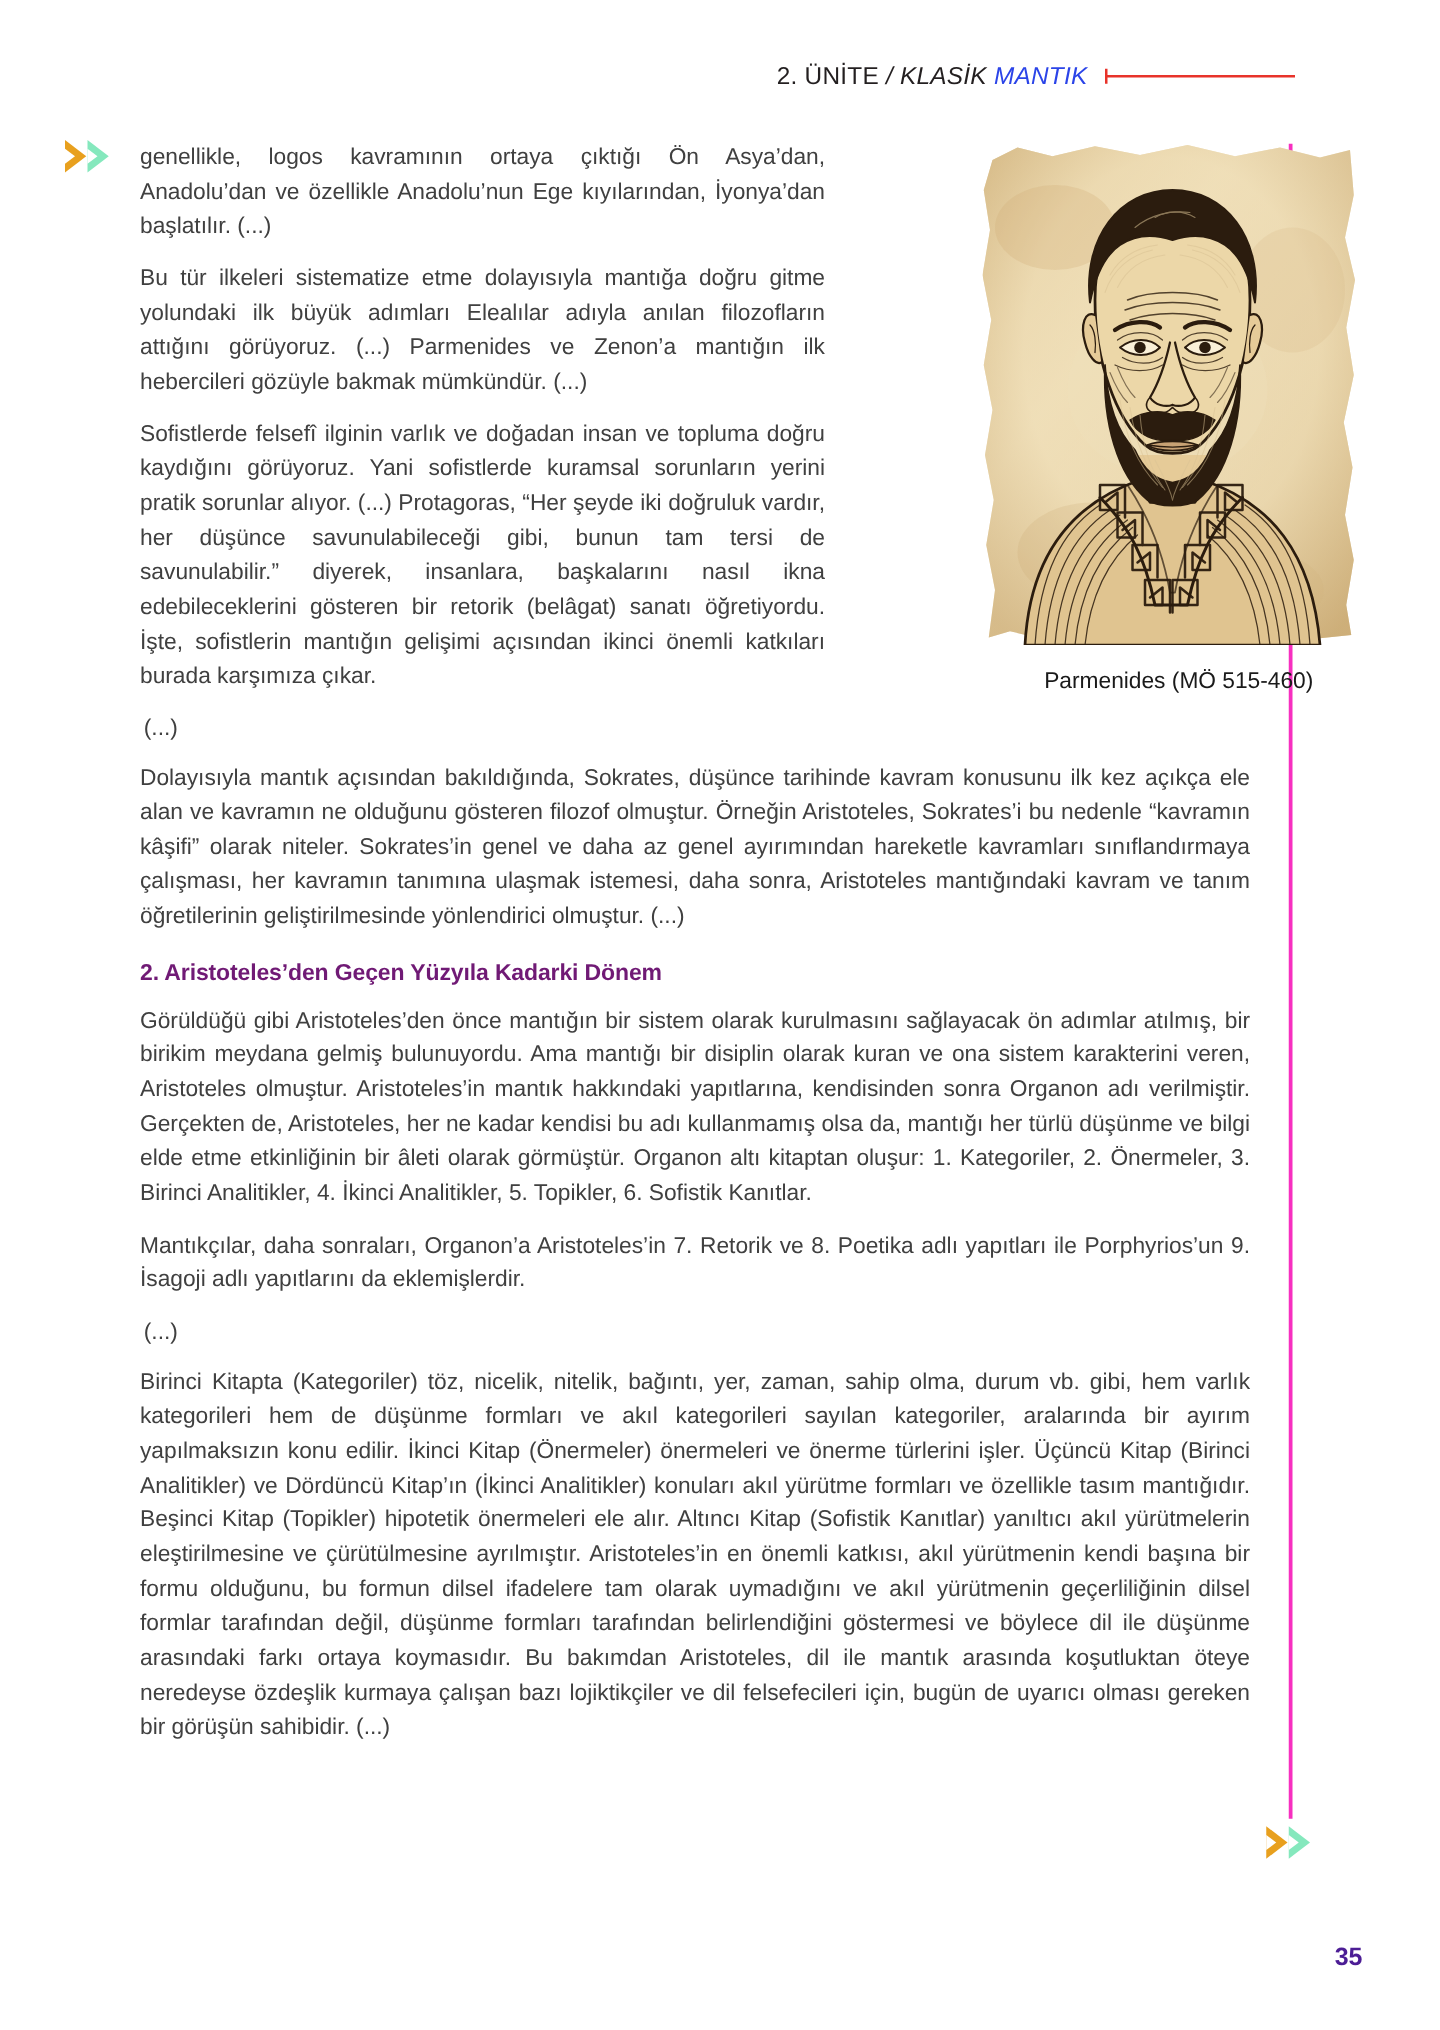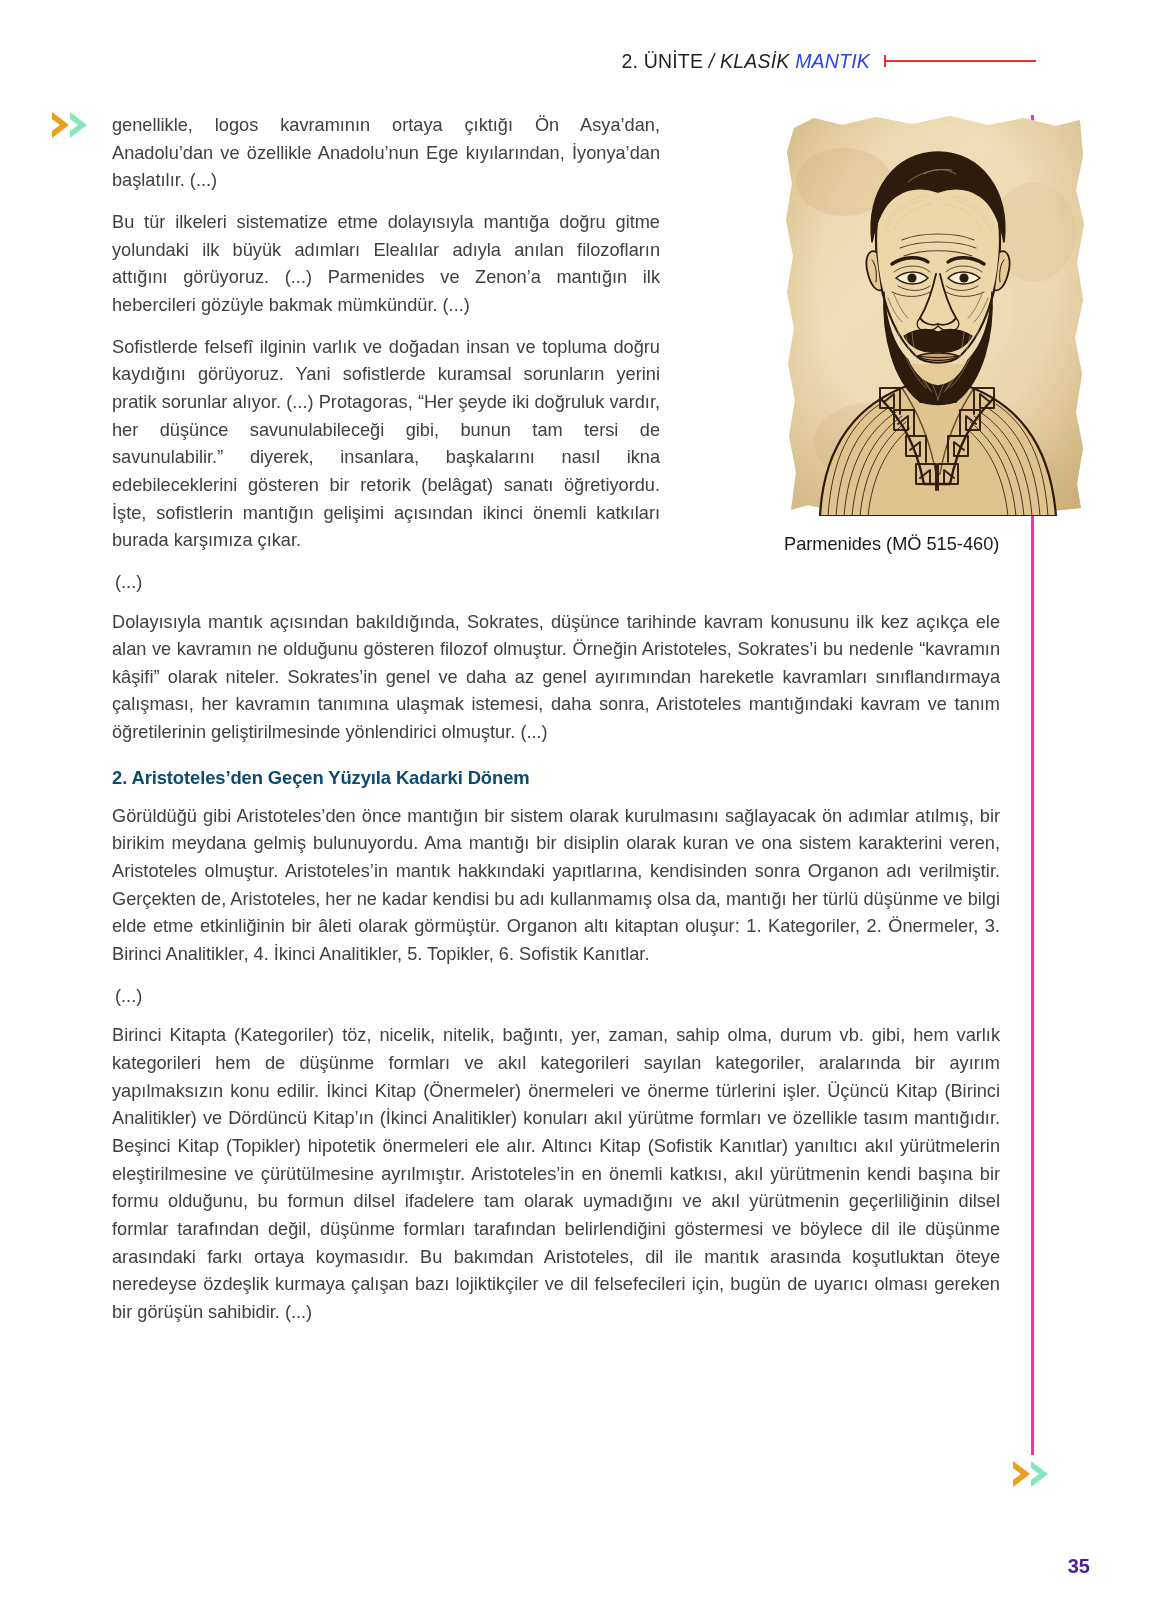--- a/index.html
+++ b/index.html
@@ -163,31 +163,31 @@
     top: 0;
     width: 318px;
   }
   .figure-img {
     width: 306px;
     height: 404px;
     display: block;
   }
   .figure-caption {
     margin-top: 14px;
-    text-align: left;
+    text-align: center;
     font-size: 18.2px;
     line-height: 1.62;
     color: #1a1a1a;
   }
 
   .heading {
     font-size: 18.4px;
     font-weight: bold;
     margin: 20px 0 14px 0;
-    color: #0c4a6e;
+    color: #701a75;
     letter-spacing: -0.1px;
   }
 
   .ellipsis-line {
     margin: 0 0 12px 0;
     font-size: 18.2px;
     line-height: 1.52;
     padding-left: 3px;
   }
 
@@ -397,17 +397,18 @@
     <p>Bu tür ilkeleri sistematize etme dolayısıyla mantığa doğru gitme yolundaki ilk büyük adımları Elealılar adıyla anılan filozofların attığını görüyoruz. (...) Parmenides ve Zenon’a mantığın ilk hebercileri gözüyle bakmak mümkündür. (...)</p>
     <p>Sofistlerde felsefî ilginin varlık ve doğadan insan ve topluma doğru kaydığını görüyoruz. Yani sofistlerde kuramsal sorunların yerini pratik sorunlar alıyor. (...) Protagoras, “Her şeyde iki doğruluk vardır, her düşünce savunulabileceği gibi, bunun tam tersi de savunulabilir.” diyerek, insanlara, başkalarını nasıl ikna edebileceklerini gösteren bir retorik (belâgat) sanatı öğretiyordu. İşte, sofistlerin mantığın gelişimi açısından ikinci önemli katkıları burada karşımıza çıkar.</p>
     <p class="ellipsis-line nojust">(...)</p>
   </div>
 
   <p>Dolayısıyla mantık açısından bakıldığında, Sokrates, düşünce tarihinde kavram konusunu ilk kez açıkça ele alan ve kavramın ne olduğunu gösteren filozof olmuştur. Örneğin Aristoteles, Sokrates’i bu nedenle “kavramın kâşifi” olarak niteler. Sokrates’in genel ve daha az genel ayırımından hareketle kavramları sınıflandırmaya çalışması, her kavramın tanımına ulaşmak istemesi, daha sonra, Aristoteles mantığındaki kavram ve tanım öğretilerinin geliştirilmesinde yönlendirici olmuştur. (...)</p>
 
   <div class="heading">2. Aristoteles’den Geçen Yüzyıla Kadarki Dönem</div>
 
   <p>Görüldüğü gibi Aristoteles’den önce mantığın bir sistem olarak kurulmasını sağlayacak ön adımlar atılmış, bir birikim meydana gelmiş bulunuyordu. Ama mantığı bir disiplin olarak kuran ve ona sistem karakterini veren, Aristoteles olmuştur. Aristoteles’in mantık hakkındaki yapıtlarına, kendisinden sonra Organon adı verilmiştir. Gerçekten de, Aristoteles, her ne kadar kendisi bu adı kullanmamış olsa da, mantığı her türlü düşünme ve bilgi elde etme etkinliğinin bir âleti olarak görmüştür. Organon altı kitaptan oluşur: 1. Kategoriler, 2. Önermeler, 3. Birinci Analitikler, 4. İkinci Analitikler, 5. Topikler, 6. Sofistik Kanıtlar.</p>
+  <p>Mantıkçılar, daha sonraları, Organon’a Aristoteles’in 7. Retorik ve 8. Poetika adlı yapıtları ile Porphyrios’un 9. İsagoji adlı yapıtlarını da eklemişlerdir.</p>
   <p class="ellipsis-line nojust">(...)</p>
   <p>Birinci Kitapta (Kategoriler) töz, nicelik, nitelik, bağıntı, yer, zaman, sahip olma, durum vb. gibi, hem varlık kategorileri hem de düşünme formları ve akıl kategorileri sayılan kategoriler, aralarında bir ayırım yapılmaksızın konu edilir. İkinci Kitap (Önermeler) önermeleri ve önerme türlerini işler. Üçüncü Kitap (Birinci Analitikler) ve Dördüncü Kitap’ın (İkinci Analitikler) konuları akıl yürütme formları ve özellikle tasım mantığıdır. Beşinci Kitap (Topikler) hipotetik önermeleri ele alır. Altıncı Kitap (Sofistik Kanıtlar) yanıltıcı akıl yürütmelerin eleştirilmesine ve çürütülmesine ayrılmıştır. Aristoteles’in en önemli katkısı, akıl yürütmenin kendi başına bir formu olduğunu, bu formun dilsel ifadelere tam olarak uymadığını ve akıl yürütmenin geçerliliğinin dilsel formlar tarafından değil, düşünme formları tarafından belirlendiğini göstermesi ve böylece dil ile düşünme arasındaki farkı ortaya koymasıdır. Bu bakımdan Aristoteles, dil ile mantık arasında koşutluktan öteye neredeyse özdeşlik kurmaya çalışan bazı lojiktikçiler ve dil felsefecileri için, bugün de uyarıcı olması gereken bir görüşün sahibidir. (...)</p>
 </div>
 
 <div class="page-number">35</div>
 
 </body></html>

